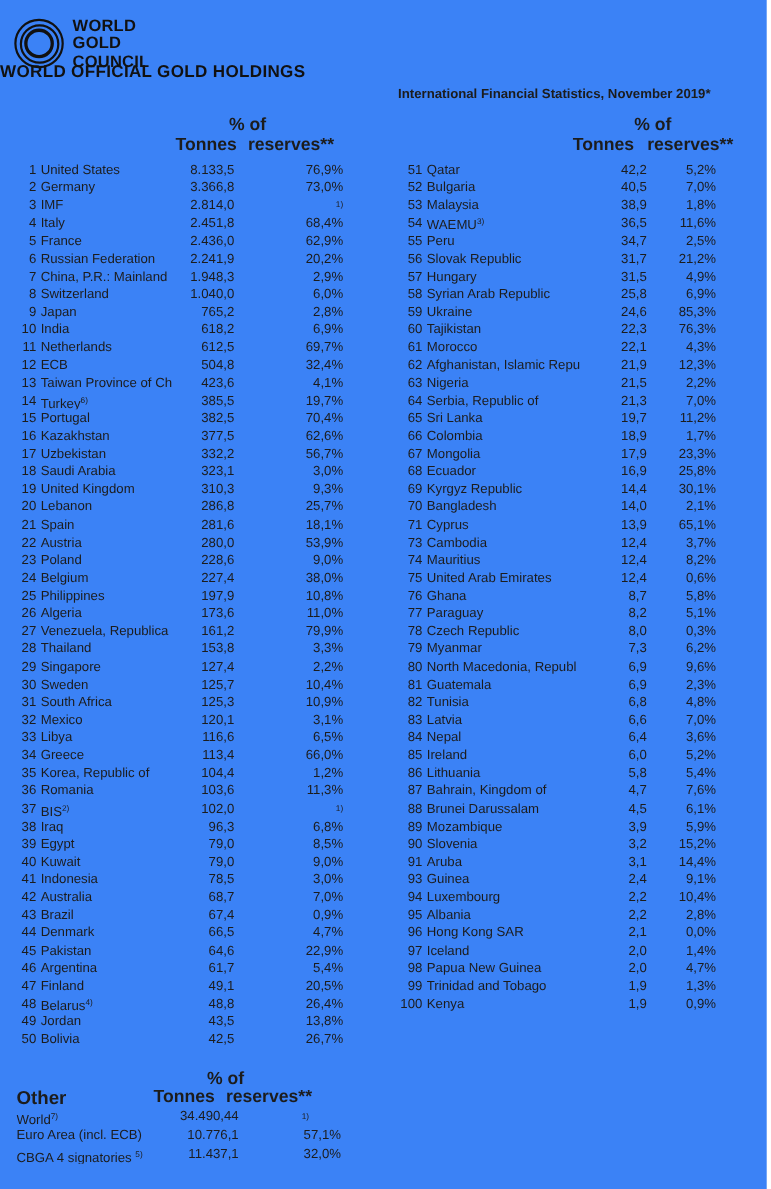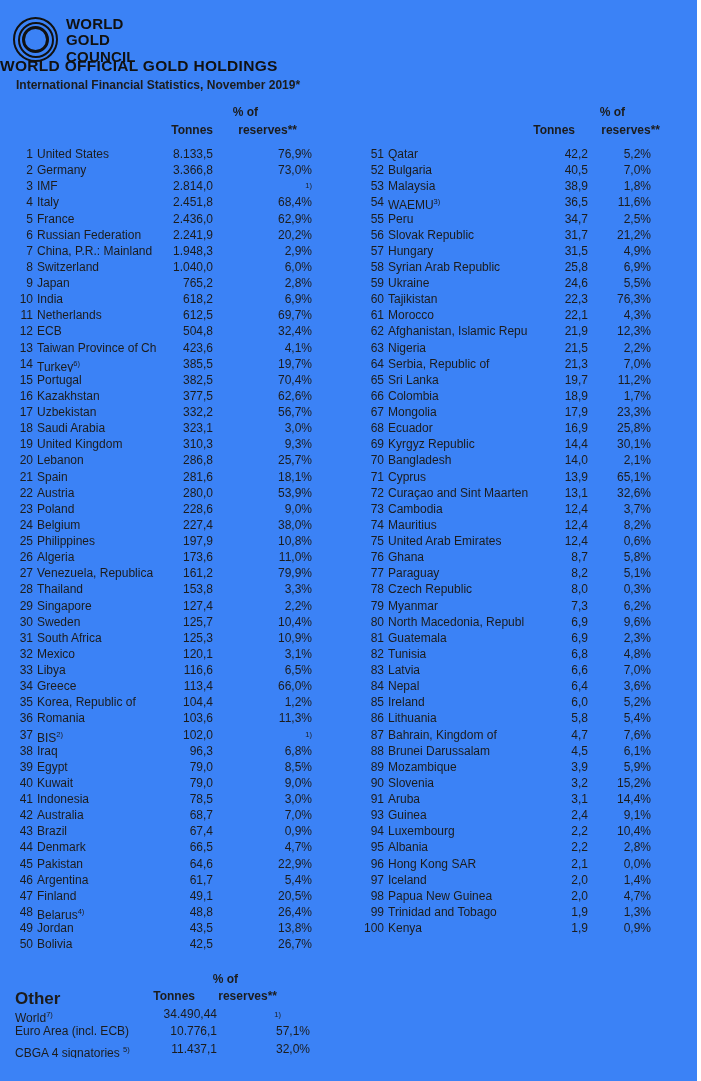--- a/index.html
+++ b/index.html
@@ -12,24 +12,24 @@
   .ring{position:absolute;border-radius:50%;border:2.5px solid #111;}
   .ring.r1{inset:0;}
   .ring.r2{inset:4.5px;}
   .ring.r3{inset:9px;border-width:3.2px;}
   .logo-text{left:66px;top:16px;font-weight:bold;font-size:15px;line-height:16.4px;
              letter-spacing:0.2px;color:#111;}
 
   
   .title{left:0;top:57px;width:656px;text-align:left;font-weight:bold;
          font-size:15.5px;letter-spacing:0.3px;color:#111;}
-  .subtitle{left:16px;top:78px;width:646px;text-align:left;font-weight:bold;font-size:12px;}
+  .subtitle{left:0;top:78px;width:646px;text-align:right;font-weight:bold;font-size:12px;}
 
   
-  .colhead{font-weight:bold;font-size:12px;text-align:right;white-space:nowrap;}
+  .colhead{font-weight:bold;font-size:16px;text-align:center;white-space:nowrap;margin-left:16px;}
   .h-pctof-l{left:160px;top:105px;width:98px;}
   .h-tonnes-l{left:130px;top:123px;width:83px;}
   .h-res-l{left:200px;top:123px;width:97px;}
   .h-pctof-r{left:530px;top:105px;width:95px;}
   .h-tonnes-r{left:490px;top:123px;width:85px;}
   .h-res-r{left:563px;top:123px;width:97px;}
 
   
   .rows{top:146px;}
   .left-rows{left:8px;width:304px;}
@@ -486,21 +486,21 @@
         <span class="c-gap"></span>
         <span class="c-name">Syrian Arab Republic</span>
         <span class="c-tonnes">25,8</span>
         <span class="c-pct">6,9%</span>
       </div>
       <div class="row">
         <span class="c-rank">59</span>
         <span class="c-gap"></span>
         <span class="c-name">Ukraine</span>
         <span class="c-tonnes">24,6</span>
-        <span class="c-pct">5,5%</span>
+        <span class="c-pct">85,3%</span>
       </div>
       <div class="row">
         <span class="c-rank">60</span>
         <span class="c-gap"></span>
         <span class="c-name">Tajikistan</span>
         <span class="c-tonnes">22,3</span>
         <span class="c-pct">76,3%</span>
       </div>
       <div class="row">
         <span class="c-rank">61</span>
@@ -571,27 +571,20 @@
         <span class="c-name">Bangladesh</span>
         <span class="c-tonnes">14,0</span>
         <span class="c-pct">2,1%</span>
       </div>
       <div class="row">
         <span class="c-rank">71</span>
         <span class="c-gap"></span>
         <span class="c-name">Cyprus</span>
         <span class="c-tonnes">13,9</span>
         <span class="c-pct">65,1%</span>
-      </div>
-      <div class="row">
-        <span class="c-rank">72</span>
-        <span class="c-gap"></span>
-        <span class="c-name">Curaçao and Sint Maarten</span>
-        <span class="c-tonnes">13,1</span>
-        <span class="c-pct">32,6%</span>
       </div>
       <div class="row">
         <span class="c-rank">73</span>
         <span class="c-gap"></span>
         <span class="c-name">Cambodia</span>
         <span class="c-tonnes">12,4</span>
         <span class="c-pct">3,7%</span>
       </div>
       <div class="row">
         <span class="c-rank">74</span>

